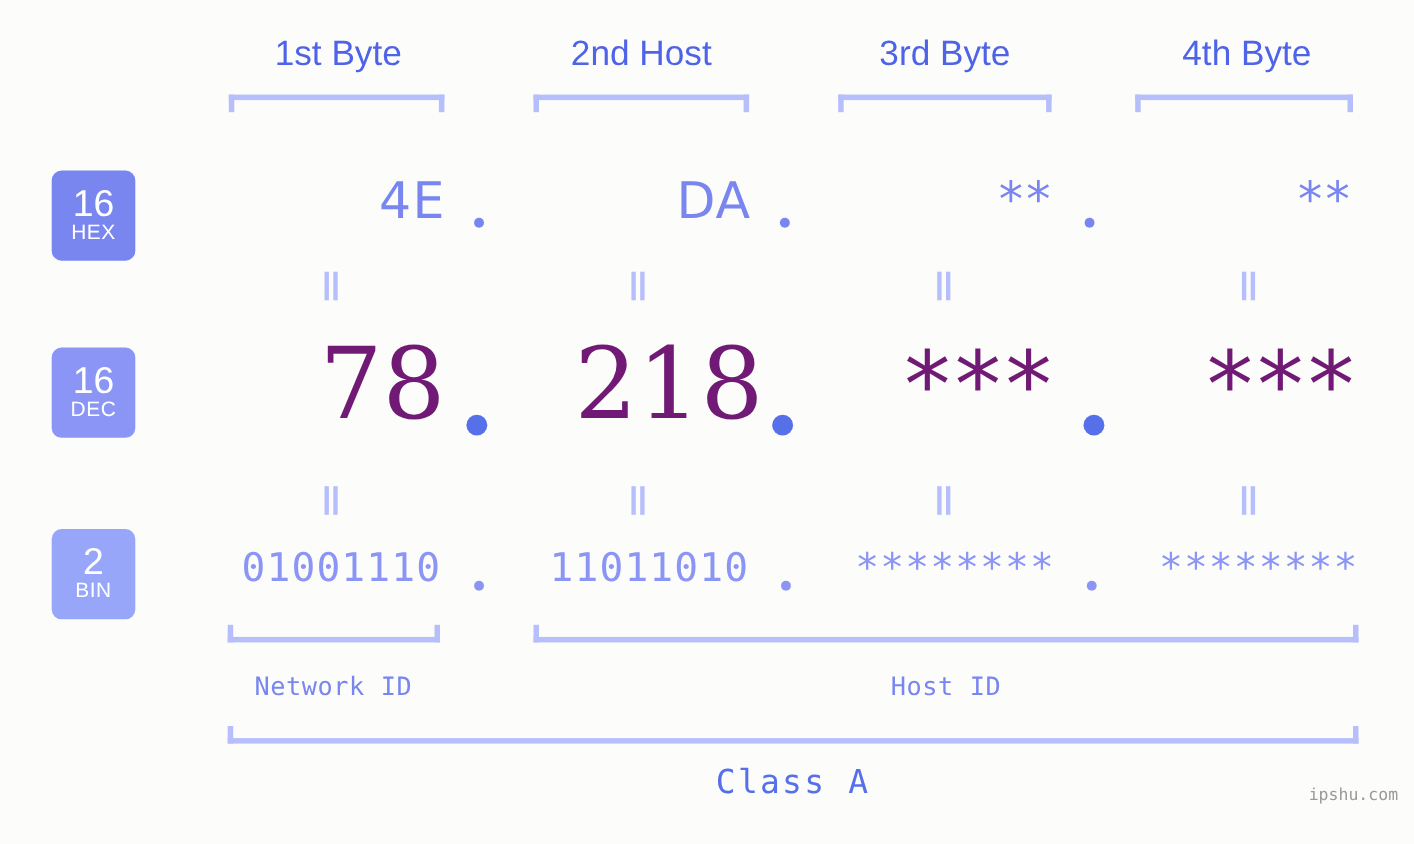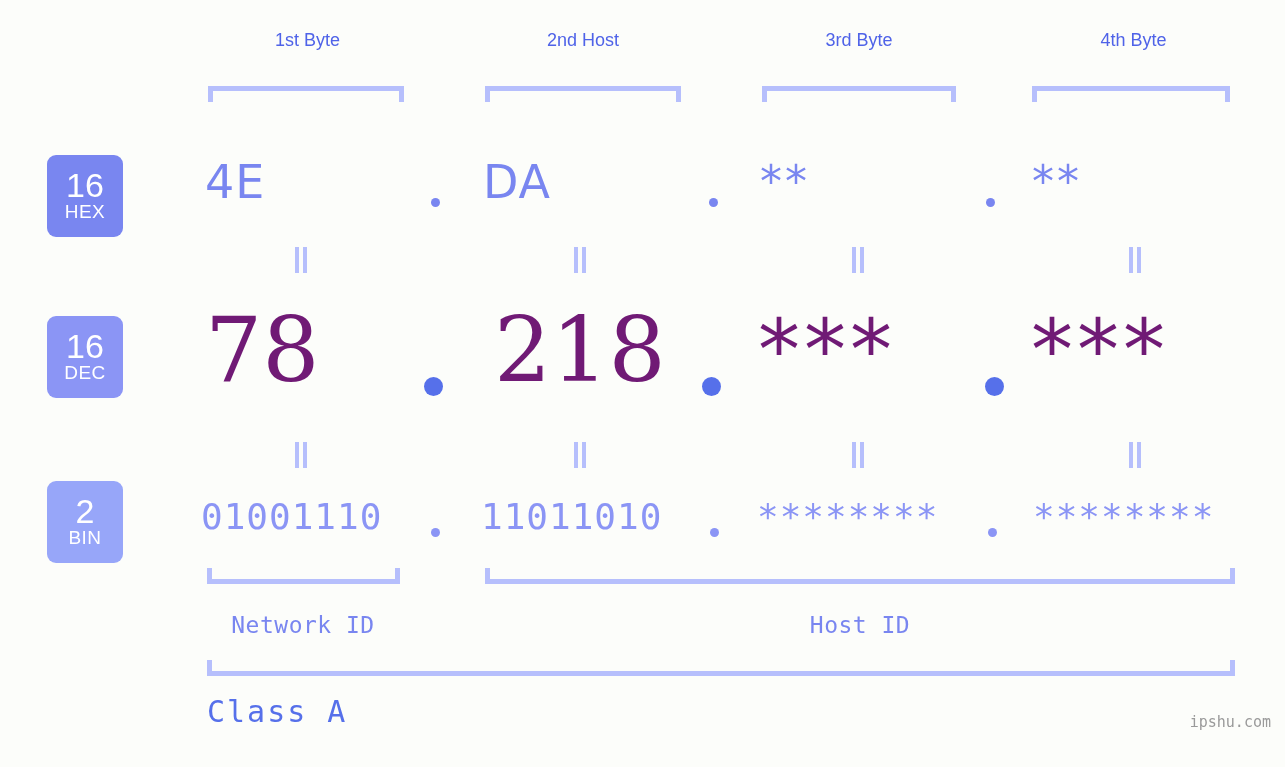--- a/index.html
+++ b/index.html
@@ -22,21 +22,21 @@
     position: relative;
     width: 1285px;
     height: 767px;
   }
 
   
   .byte-label {
     position: absolute;
     top: 30px;
     text-align: center;
-    font-size: 18px;
+    font-size: 32px;
     color: #4f63e8;
     font-family: "Liberation Sans", sans-serif;
     letter-spacing: 0px;
     white-space: nowrap;
   }
 
   
   .bracket-down {
     position: absolute;
     top: 86px;
@@ -80,21 +80,21 @@
     font-weight: 400;
     letter-spacing: 0.5px;
   }
   .badge-hex { top: 155px; background: #7986f0; }
   .badge-dec { top: 316px; background: #8b95f5; }
   .badge-bin { top: 481px; background: #97a6f9; }
 
   
   .value-cell {
     position: absolute;
-    text-align: left;
+    text-align: right;
     white-space: nowrap;
     color: #7986f0;
   }
 
   
   .row-hex .value-cell {
     top: 155px;
     font-size: 46px;
     line-height: 54px;
     font-family: "DejaVu Sans", sans-serif;
@@ -170,21 +170,21 @@
     font-size: 23px;
     color: #7986f0;
     font-family: "DejaVu Sans Mono", monospace;
     white-space: nowrap;
     letter-spacing: 0.5px;
   }
 
   .class-label {
     position: absolute;
     top: 694px;
-    text-align: left;
+    text-align: center;
     font-size: 30px;
     color: #5670ea;
     font-family: "DejaVu Sans Mono", monospace;
     white-space: nowrap;
     letter-spacing: 2px;
   }
 
   .watermark {
     position: absolute;
     right: 14px;

